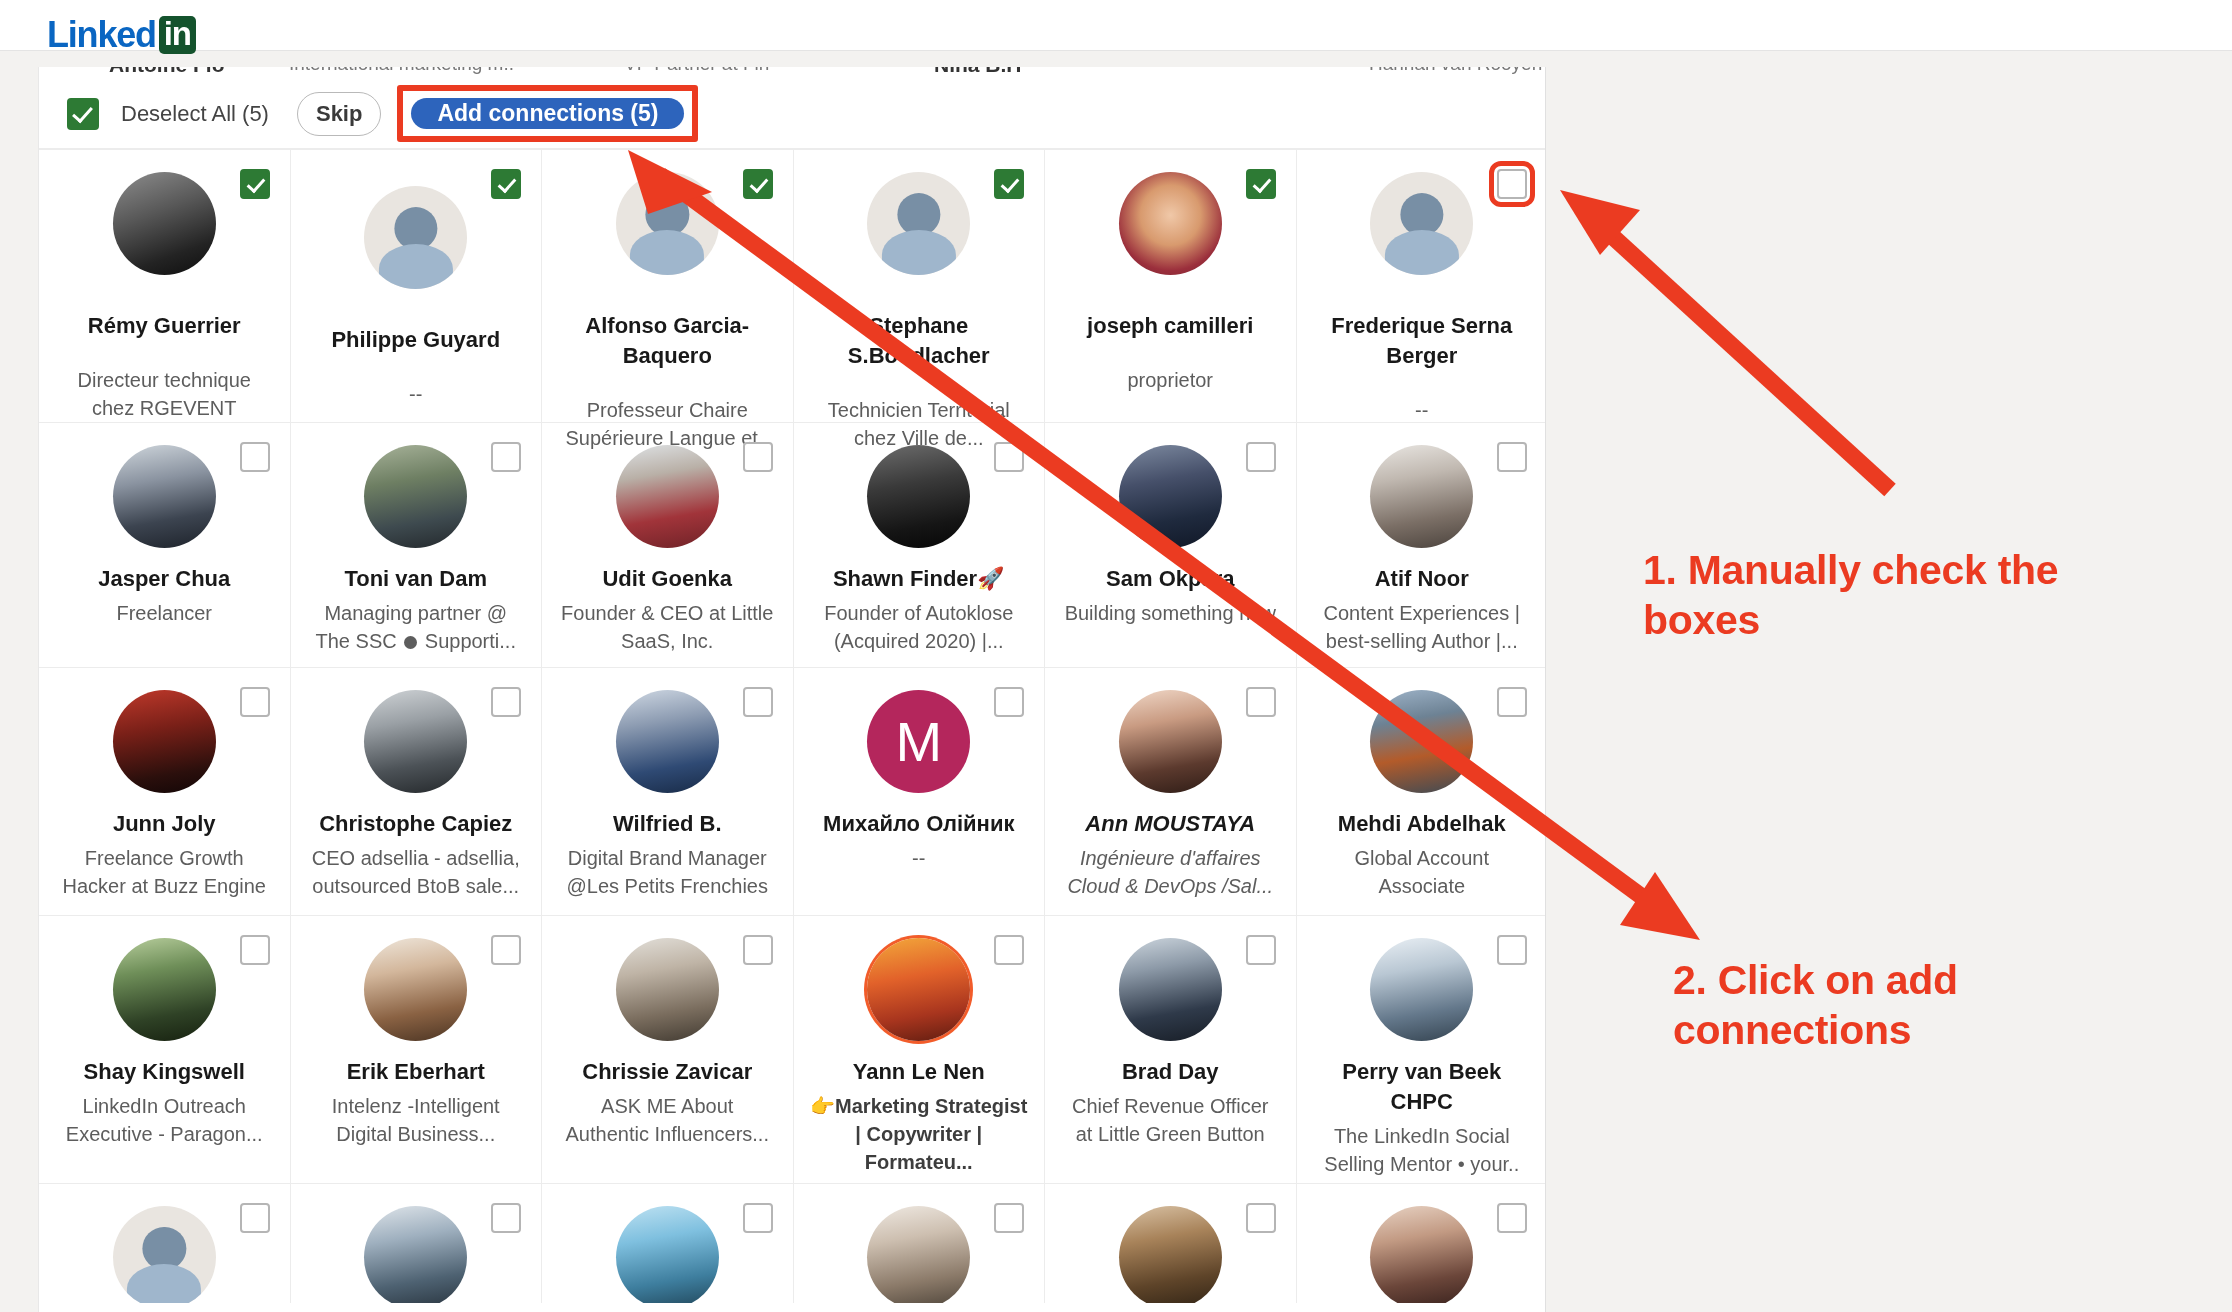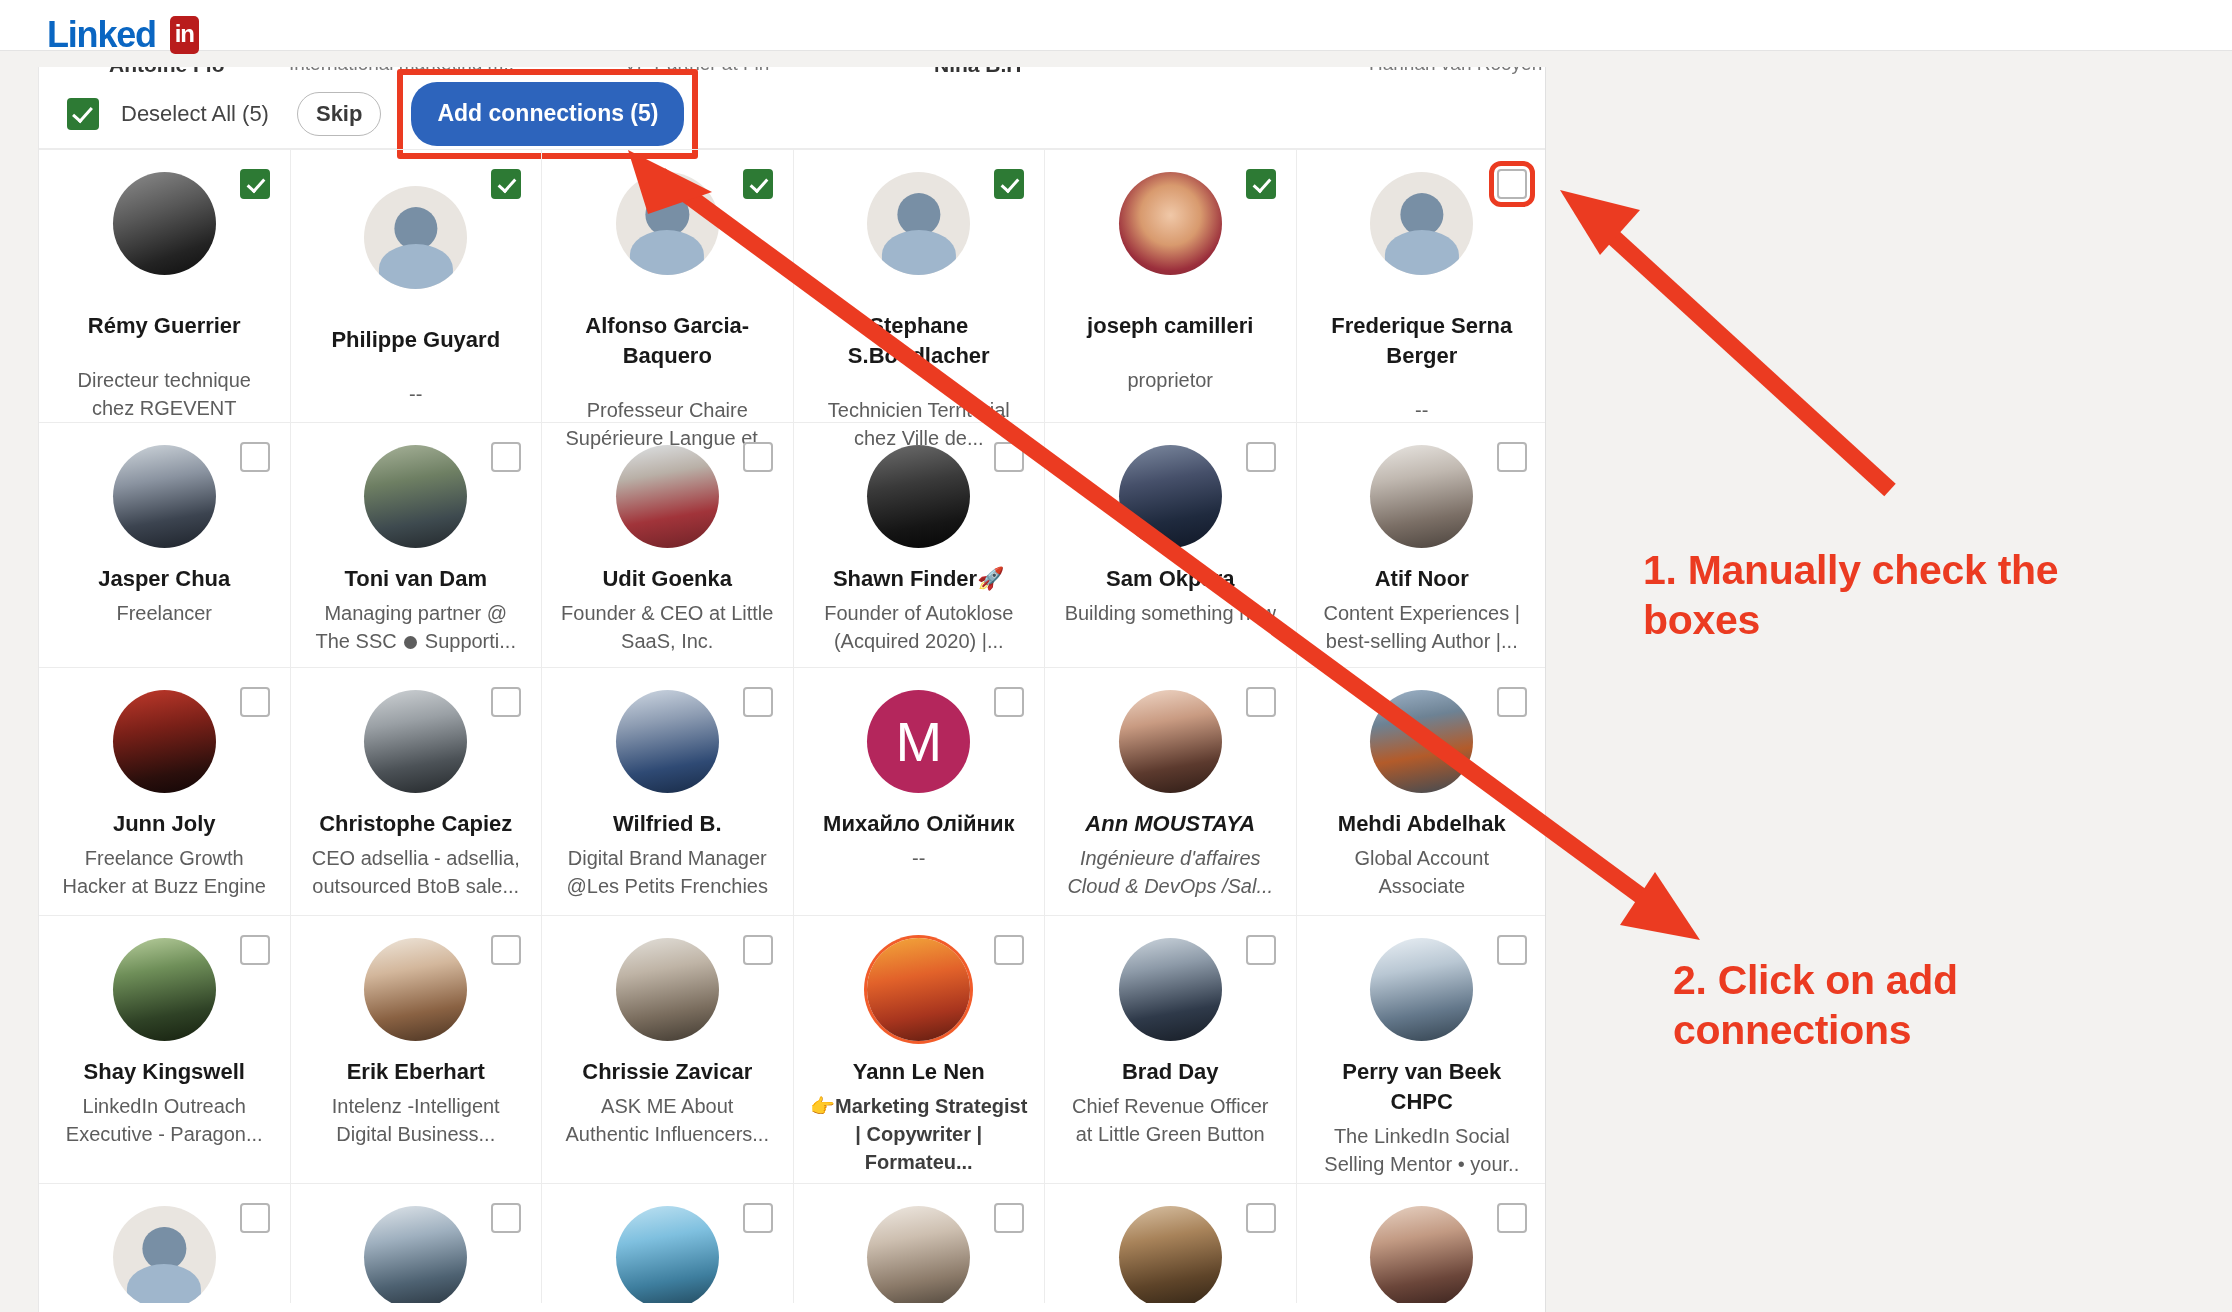--- a/index.html
+++ b/index.html
@@ -17,23 +17,23 @@
     background: #ffffff; border-bottom: 1px solid #e4e4e4;
     box-sizing: border-box;
   }
   .li-logo {
     position: absolute; left: 47px; top: 16px;
     font-size: 36px; font-weight: bold; color: #0a66c2;
     letter-spacing: -1.2px; line-height: 36px;
     display: flex; align-items: center;
   }
   .li-logo .li-in {
-    display: inline-block; background: #b91c1c; color: #ffffff;
-    border-radius: 5px; padding: 0 5px 3px 5px; margin-left: 14px;
-    font-size: 24px; line-height: 35px;
+    display: inline-block; background: #14532d; color: #ffffff;
+    border-radius: 5px; padding: 0 5px 3px 5px; margin-left: 3px;
+    font-size: 33px; line-height: 35px;
   }
 
   
   .panel {
     position: absolute; left: 38px; top: 67px;
     width: 1508px; height: 1245px;
     background: #ffffff;
     border-left: 1px solid #e8e8e8;
     border-right: 1px solid #e0e0e0;
     box-sizing: border-box;
@@ -75,21 +75,21 @@
     color: #3a3a3a; font-size: 22px; font-weight: bold;
     display: flex; align-items: center; justify-content: center;
     padding: 0 18px; box-sizing: border-box; cursor: pointer;
   }
   .add-wrap {
     margin-left: 16px; position: relative;
     border: 6px solid #eb3b21; padding: 7px 8px; border-radius: 3px;
     background: #ffffff;
   }
   .add-btn {
-    height: 64px; border-radius: 26px; background: #2d64bc; color: #ffffff;
+    height: 31px; border-radius: 26px; background: #2d64bc; color: #ffffff;
     font-size: 23px; font-weight: bold; padding: 0 26px;
     display: flex; align-items: center; justify-content: center;
     white-space: nowrap; cursor: pointer;
   }
 
   
   .grid {
     position: absolute; left: 0; top: 82px; width: 1508px;
   }
   .grid-row { display: flex; width: 1508px; }

